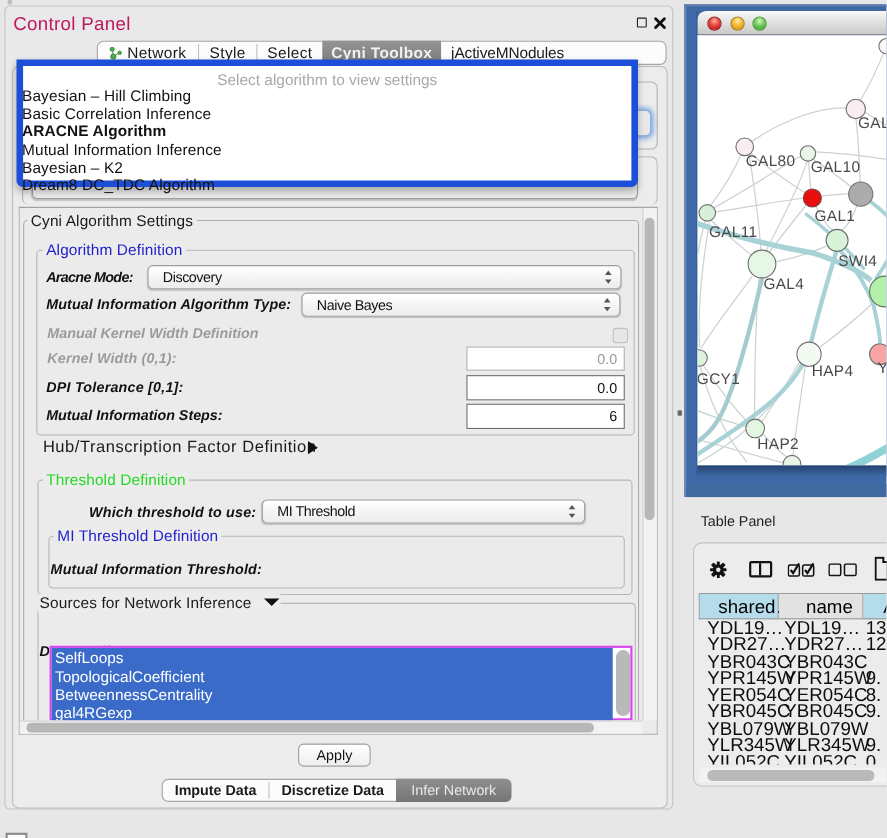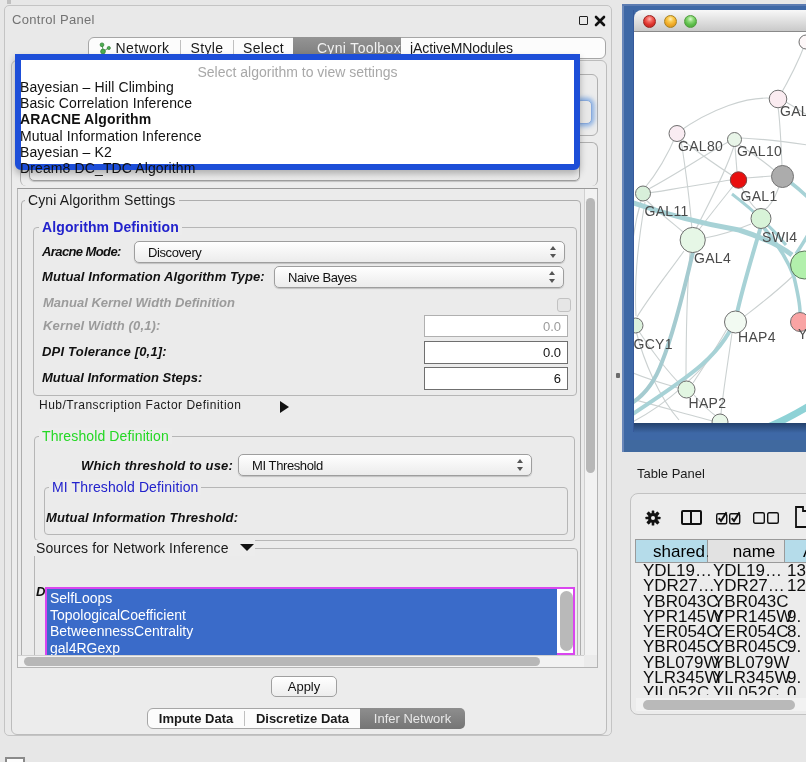--- a/index.html
+++ b/index.html
@@ -23,61 +23,61 @@
     font-size:13px; color:#111; text-align:right; padding-right:6px; line-height:21px;
   }
   .gbox { position:absolute; border:1px solid #b6b6b6; border-radius:4px; }
   .gtitle { position:absolute; top:-9px; font-size:14px; letter-spacing:0.12px; background:#ececec; padding:0 3px; white-space:nowrap; color:#1a1a1a; }
 </style>
 </head>
 <body>
 <div class="abs" style="left:7px; top:0; width:4px; height:4px; background:#c0c0c0;"></div>
 
 <div class="abs" id="cpwin" style="left:4px; top:5px; width:608px; height:731px; background:#e9e9e9; border:1px solid #c4c4c4; border-radius:5px;"></div>
-<div class="abs" style="left:12px; top:12px; font-size:13px; letter-spacing:0.3px; color:#737373;">Control Panel</div>
+<div class="abs" style="left:12px; top:12px; font-size:17px; letter-spacing:0.3px; color:#be185d;">Control Panel</div>
 
 <div class="abs" style="left:579px; top:16px; width:9px; height:9px; border:1.6px solid #222; border-radius:1px;"></div>
 <svg class="abs" style="left:594px; top:15px;" width="12" height="12" viewBox="0 0 12 12">
     <path d="M2 2 L10 10 M10 2 L2 10" stroke="#111" stroke-width="2.6" stroke-linecap="round"></path>
   </svg>
 
 <div class="abs" style="left:11px; top:60px; width:596px; height:675px; background:#ececec; border:1px solid #bcbcbc; border-radius:6px;"></div>
 
 <div class="abs" id="toptabs" style="left:88px; top:37px; width:518px; height:22px; background:#fcfcfc; border:1px solid #a6a6a6; border-radius:6px; font-size:14px; letter-spacing:0.35px; color:#1a1a1a;">
   <div class="abs" style="left:0; top:0; width:87px; height:20px; line-height:20px; text-align:center; padding-left:20px;">Network</div>
   <svg class="abs" style="left:10px; top:4px;" width="13" height="13" viewBox="0 0 13 13">
       <circle cx="3" cy="2.8" r="1.9" fill="#4caf50" stroke="#2e7d32" stroke-width="0.7"></circle>
       <circle cx="4" cy="9.5" r="2.4" fill="#4caf50" stroke="#2e7d32" stroke-width="0.7"></circle>
       <circle cx="9.8" cy="6" r="1.6" fill="#4caf50" stroke="#2e7d32" stroke-width="0.7"></circle>
       <path d="M3.4 4.5 L3.9 7.3 M5.8 8.4 L8.6 6.6" stroke="#2e7d32" stroke-width="0.8"></path>
     </svg>
   <div class="abs" style="left:91px; top:2px; width:1px; height:16px; background:#c0c0c0;"></div>
   <div class="abs" style="left:92px; top:0; width:52px; height:20px; line-height:20px; text-align:center;">Style</div>
   <div class="abs" style="left:144px; top:2px; width:1px; height:16px; background:#c0c0c0;"></div>
   <div class="abs" style="left:145px; top:0; width:59px; height:20px; line-height:20px; text-align:center;">Select</div>
-  <div class="abs" style="left:204px; top:-1px; width:108px; height:22px; line-height:22px; text-align:right; background:linear-gradient(#949494,#7b7b7b); color:#f2f2f2;">Cyni Toolbox</div>
+  <div class="abs" style="left:204px; top:-1px; width:108px; height:22px; line-height:22px; text-align:center; background:linear-gradient(#949494,#7b7b7b); color:#f2f2f2;font-weight:bold;">Cyni Toolbox</div>
   <div class="abs" style="left:312px; top:0; width:121px; height:20px; line-height:20px; text-align:center; letter-spacing:-0.1px;">jActiveMNodules</div>
 </div>
 
 <div class="abs" style="left:20px; top:74px; width:578px; height:62px; border:1px solid #b0b0b0; border-radius:6px;"></div>
 <div class="abs" style="left:576px; top:100px; width:16px; height:24px; border-radius:5px; background:#e8e8e8; box-shadow:0 0 4px 2.5px rgba(92,148,222,0.65); border:1px solid #88aadd;"></div>
 <div class="abs" style="left:20px; top:142px; width:578px; height:44px; border:1px solid #b0b0b0; border-radius:6px; border-bottom:none;"></div>
 
 <div class="combo" style="left:29px; top:152px; width:551px; height:29px;"></div>
 
 <div class="abs" style="left:17px; top:188px; width:581px; height:480px; background:#ebebeb; border:1px solid #999; border-left-color:#b5b5b5; border-right-color:#b5b5b5; border-bottom-color:#b5b5b5;"></div>
 
 <div class="abs" style="left:18px; top:189px; width:566px; height:466px; overflow:hidden;">
   <div class="abs" style="left:0; top:0; width:566px; height:466px;" id="scrollcontent">
 
     <div class="gbox" style="left:3px; top:11px; width:560px; height:500px; border-color:#adadad;">
       <div class="gtitle" style="left:3px; color:#1a1a1a;">Cyni Algorithm Settings</div>
     </div>
 
-    <div class="gbox" style="left:15px; top:38px; width:544px; height:169px;font-weight:bold;">
+    <div class="gbox" style="left:15px; top:38px; width:544px; height:169px;">
       <div class="gtitle" style="left:5px; color:#2222cc;">Algorithm Definition</div>
     </div>
     <div class="lbl abs" style="left:24px; top:55px; letter-spacing:-0.6px;">Aracne Mode:</div>
     <div class="combo" style="left:116px; top:52px; width:431px; height:22px;">
         <span class="ctext">Discovery</span>
         <span class="arr up"></span>
         <span class="arr dn"></span>
       </div>
     <div class="lbl abs" style="left:24px; top:80px; letter-spacing:0.1px;">Mutual Information Algorithm Type:</div>
     <div class="combo" style="left:256px; top:77px; width:290px; height:22px;">
@@ -87,21 +87,21 @@
       </div>
     <div class="lbl abs dis" style="left:25px; top:106px;">Manual Kernel Width Definition</div>
     <div class="abs" style="left:539px; top:109px; width:14px; height:14px; background:#e6e6e6; border:1px solid #c2c2c2; border-radius:3px;"></div>
     <div class="lbl abs dis" style="left:25px; top:129px; letter-spacing:0.15px;">Kernel Width (0,1):</div>
     <div class="field dis" style="left:406px; top:126px; width:144px; height:22px; border-color:#b0b0b0; color:#9b9b9b;">0.0</div>
     <div class="lbl abs" style="left:24px; top:155px; letter-spacing:0.2px;">DPI Tolerance [0,1]:</div>
     <div class="field" style="left:406px; top:152px; width:144px; height:23px;">0.0</div>
     <div class="lbl abs" style="left:24px; top:181px;">Mutual Information Steps:</div>
     <div class="field" style="left:406px; top:178px; width:144px; height:23px;">6</div>
 
-    <div class="abs" style="left:21px; top:209px; font-size:12px; color:#1a1a1a; letter-spacing:0.5px;">Hub/Transcription Factor Definition</div>
+    <div class="abs" style="left:21px; top:209px; font-size:15px; color:#1a1a1a; letter-spacing:0.5px;">Hub/Transcription Factor Definition</div>
     <div class="abs" style="left:262px; top:212px; width:0; height:0; border-top:6px solid transparent; border-bottom:6px solid transparent; border-left:9px solid #111;"></div>
 
     <div class="gbox" style="left:16px; top:247px; width:541px; height:105px;">
       <div class="gtitle" style="left:4px; color:#24d824;">Threshold Definition</div>
     </div>
     <div class="lbl abs" style="left:63px; top:269px; letter-spacing:0.17px;">Which threshold to use:</div>
     <div class="combo" style="left:220px; top:265px; width:294px; height:22px;">
         <span class="ctext">MI Threshold</span>
         <span class="arr up"></span>
         <span class="arr dn"></span>

